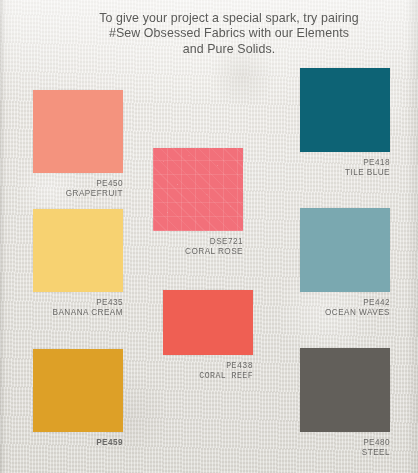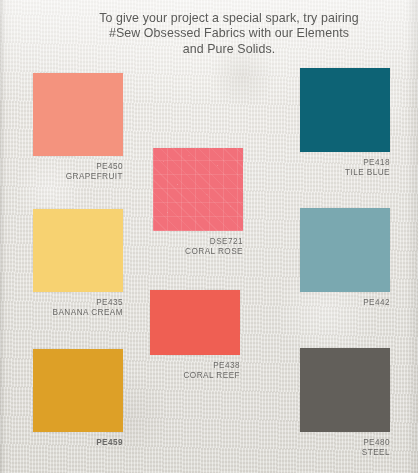--- a/index.html
+++ b/index.html
@@ -100,21 +100,21 @@
 <body>
 
 <div class="card">
 
   <div class="grain"></div>
 
   <div class="headline">To give your project a special spark, try pairing
 #Sew Obsessed Fabrics with our Elements
 and Pure Solids.</div>
 
-  <div class="swatch-group" style="left:33px; top:73px;">
+  <div class="swatch-group" style="left:33px; top:90px;">
     <div class="swatch" style="background-color:#f4937e;"></div>
     <div class="caption">
       <span class="code">PE450</span>
       <span class="name">GRAPEFRUIT</span>
     </div>
   </div>
 
   <div class="swatch-group" style="left:33px; top:209px;">
     <div class="swatch" style="background-color:#f7d271;"></div>
     <div class="caption">
@@ -131,40 +131,41 @@
   </div>
 
   <div class="swatch-group" style="left:153px; top:148px;">
     <div class="swatch patterned" style="background-color:#f2707a;"></div>
     <div class="caption">
       <span class="code">DSE721</span>
       <span class="name">CORAL ROSE</span>
     </div>
   </div>
 
-  <div class="swatch-group" style="left:150px; top:290px;">
+  <div class="swatch-group" style="left:163px; top:290px;font-family:Liberation Mono, monospace;">
     <div class="swatch" style="background-color:#ef5f53; height:65px;"></div>
     <div class="caption">
       <span class="code">PE438</span>
       <span class="name">CORAL REEF</span>
     </div>
   </div>
 
   <div class="swatch-group" style="left:300px; top:68px;">
     <div class="swatch" style="background-color:#0d6375; height:84px;"></div>
     <div class="caption">
       <span class="code">PE418</span>
       <span class="name">TILE BLUE</span>
     </div>
   </div>
 
   <div class="swatch-group" style="left:300px; top:208px;">
     <div class="swatch" style="background-color:#7aa8b0; height:84px;"></div>
     <div class="caption">
       <span class="code">PE442</span>
+      <span class="name">OCEAN WAVES</span>
     </div>
   </div>
 
   <div class="swatch-group" style="left:300px; top:348px;">
     <div class="swatch" style="background-color:#625f5a; height:84px;"></div>
     <div class="caption">
       <span class="code">PE480</span>
       <span class="name">STEEL</span>
     </div>
   </div>

